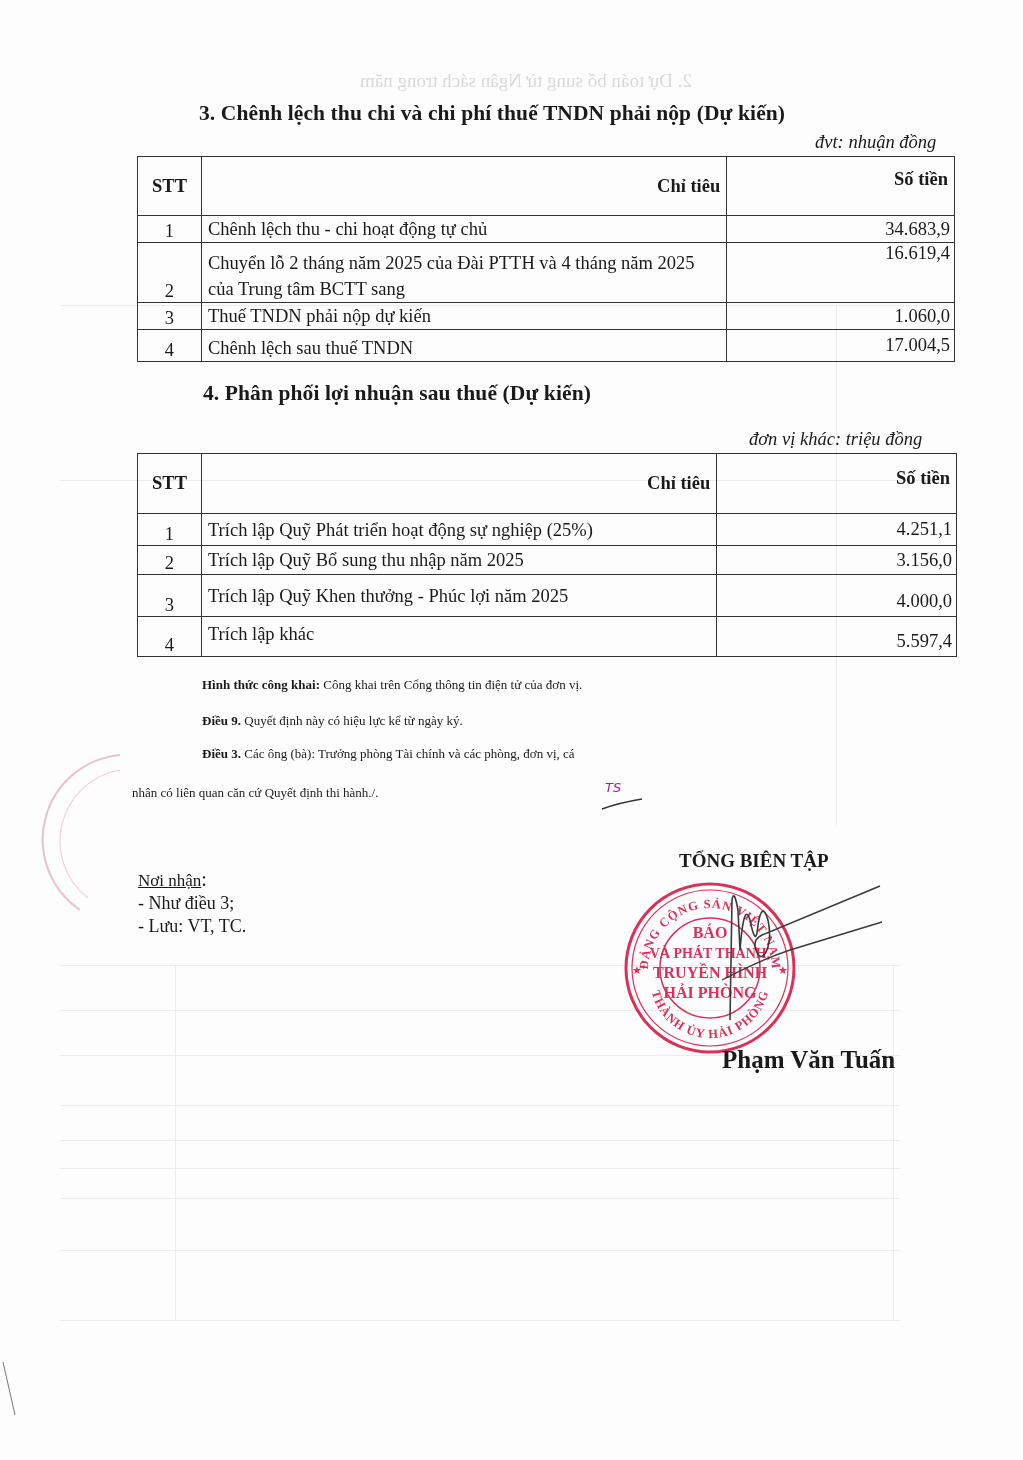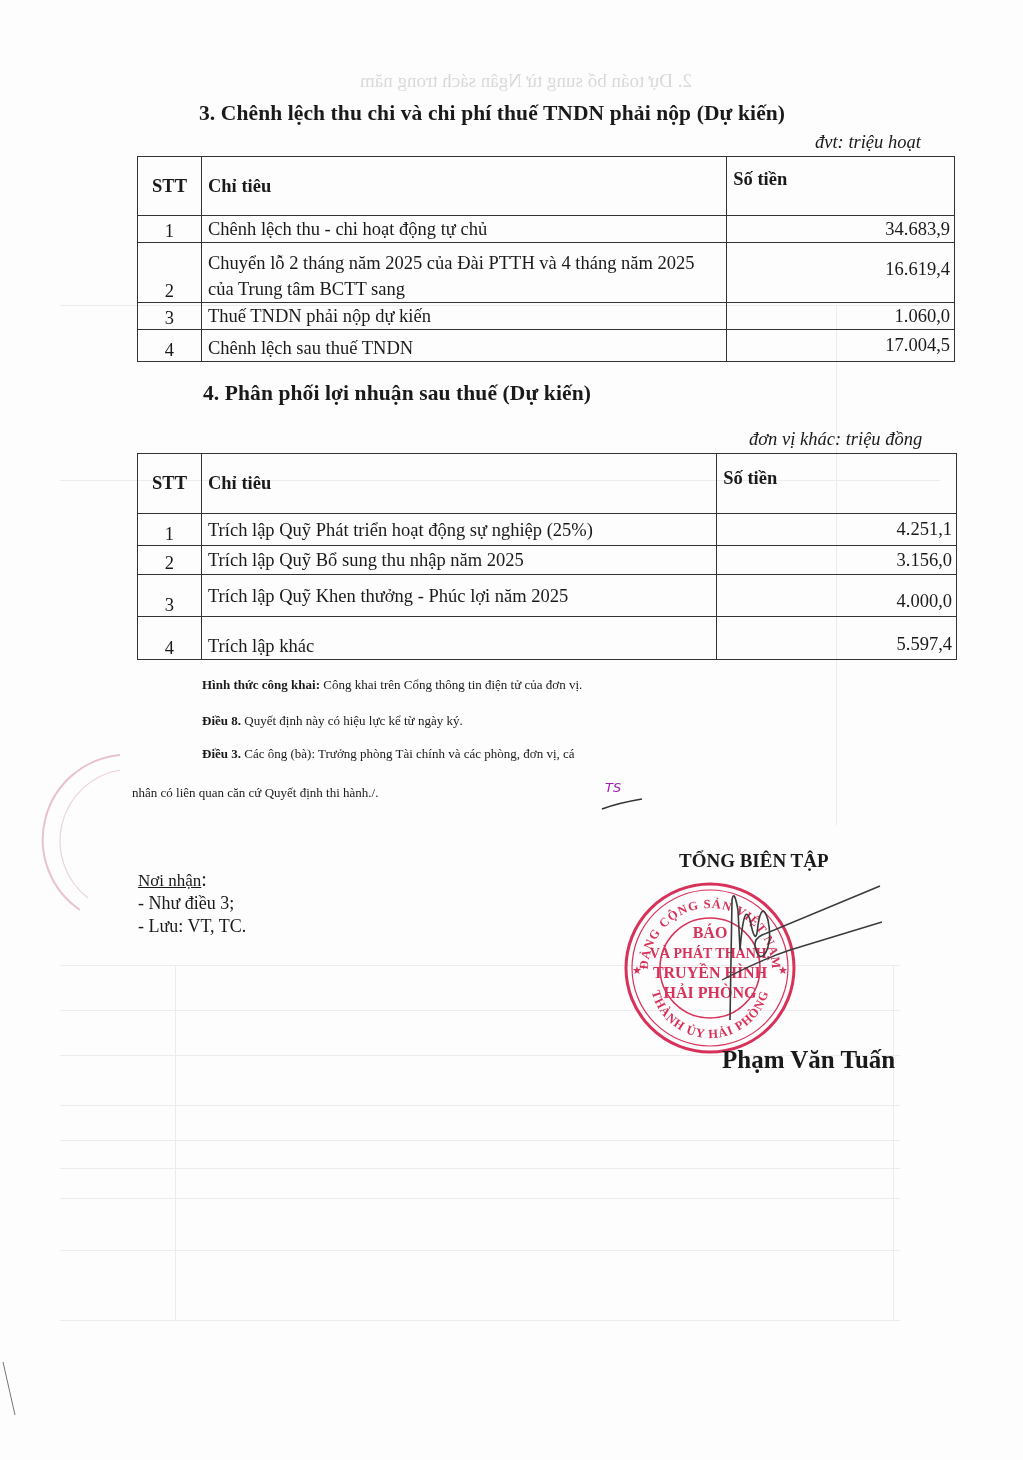--- a/index.html
+++ b/index.html
@@ -18,21 +18,21 @@
   .h-section { font-weight:bold; font-size:21.5px; letter-spacing:0.1px; white-space:nowrap; }
   .unit { font-style:italic; font-size:18.5px; white-space:nowrap; }
 
   table.doc { position:absolute; border-collapse:collapse; font-size:18.5px; }
   table.doc td, table.doc th { border:1.3px solid #333; padding:0 6px; }
   table.doc th { font-weight:bold; font-size:18.5px; }
   .c-stt { text-align:center; vertical-align:bottom; padding-bottom:1px; }
   .c-stt-h { text-align:center; vertical-align:middle; }
   .c-name { text-align:left; vertical-align:bottom; line-height:26px; }
   .c-val { text-align:right; vertical-align:middle; padding-right:4px !important; }
-  .c-head-val { vertical-align:middle; text-align:left; }
+  .c-head-val { vertical-align:middle; text-align:right; }
 
   .para { position:absolute; font-size:13px; white-space:nowrap; }
   .para b { font-weight:bold; }
 
   .recipients { position:absolute; left:138px; top:868px; font-size:18px; line-height:23px; }
   .recipients .lbl { font-size:17px; text-decoration:underline; }
   .sig-title { position:absolute; left:679px; top:850px; font-weight:bold; font-size:19px; white-space:nowrap; }
   .sig-name { position:absolute; left:722px; top:1046px; font-weight:bold; font-size:25px; white-space:nowrap; }
 </style>
 </head>
@@ -58,21 +58,21 @@
   <svg class="abs" style="left:20px;top:750px;" width="110" height="170">
     <path d="M100,5 A85,85 0 0 0 60,160" fill="none" stroke="#e8c3cc" stroke-width="2"></path>
     <path d="M100,20 A72,72 0 0 0 68,148" fill="none" stroke="#eed3d9" stroke-width="1.2"></path>
   </svg>
   <svg class="abs" style="left:0px;top:1360px;" width="20" height="60">
     <path d="M3,2 L15,55" stroke="#777" stroke-width="1"></path>
   </svg>
 </div>
 
 <div class="abs h-section" style="left:199px;top:101px;">3. Chênh lệch thu chi và chi phí thuế TNDN phải nộp (Dự kiến)</div>
-<div class="abs unit" style="left:815px;top:132px;">đvt: triệu hoạt</div>
+<div class="abs unit" style="left:815px;top:132px;">đvt: nhuận đồng</div>
 
 <table class="doc" style="left:137px;top:156px;width:818px;">
   <colgroup>
       <col style="width:64px">
       <col style="width:526px">
       <col style="width:228px">
     </colgroup>
   <tbody>
       <tr style="height:59px;">
     <th class="c-stt-h">STT</th>
@@ -80,21 +80,21 @@
     <th class="c-head-val" style="vertical-align:top;padding-top:12px;">Số tiền</th>
   </tr>
   <tr style="height:21px;">
     <td class="c-stt">1</td>
     <td class="c-name">Chênh lệch thu - chi hoạt động tự chủ</td>
     <td class="c-val">34.683,9</td>
   </tr>
   <tr style="height:60px;">
     <td class="c-stt">2</td>
     <td class="c-name">Chuyển lỗ 2 tháng năm 2025 của Đài PTTH và 4 tháng năm 2025 của Trung tâm BCTT sang</td>
-    <td class="c-val" style="vertical-align:top;padding-top:16px;">16.619,4</td>
+    <td class="c-val" style="vertical-align:top;padding-top:0;">16.619,4</td>
   </tr>
   <tr style="height:27px;">
     <td class="c-stt">3</td>
     <td class="c-name">Thuế TNDN phải nộp dự kiến</td>
     <td class="c-val">1.060,0</td>
   </tr>
   <tr style="height:32px;">
     <td class="c-stt">4</td>
     <td class="c-name">Chênh lệch sau thuế TNDN</td>
     <td class="c-val">17.004,5</td>
@@ -127,31 +127,31 @@
     <td class="c-name" style="vertical-align:middle;">Trích lập Quỹ Bổ sung thu nhập năm 2025</td>
     <td class="c-val">3.156,0</td>
   </tr>
   <tr style="height:42px;">
     <td class="c-stt">3</td>
     <td class="c-name" style="vertical-align:middle;">Trích lập Quỹ Khen thưởng - Phúc lợi năm 2025</td>
     <td class="c-val" style="vertical-align:bottom;padding-bottom:4px;">4.000,0</td>
   </tr>
   <tr style="height:40px;">
     <td class="c-stt">4</td>
-    <td class="c-name" style="vertical-align:top;padding-top:16px;">Trích lập khác</td>
+    <td class="c-name" style="vertical-align:top;padding-top:4px;">Trích lập khác</td>
     <td class="c-val" style="vertical-align:bottom;padding-bottom:4px;">5.597,4</td>
   </tr>
 </tbody>
   </table>
 
 <div class="para" style="left:202px;top:677px;">
   <b>Hình thức công khai:</b><span> Công khai trên Cổng thông tin điện tử của đơn vị.</span>
 </div>
 <div class="para" style="left:202px;top:713px;">
-  <b>Điều 8.</b><span> Quyết định này có hiệu lực kể từ ngày ký.</span>
+  <b>Điều 9.</b><span> Quyết định này có hiệu lực kể từ ngày ký.</span>
 </div>
 <div class="para" style="left:202px;top:746px;">
   <b>Điều 3.</b><span> Các ông (bà): Trưởng phòng Tài chính và các phòng, đơn vị, cá</span>
 </div>
 <div class="para" style="left:132px;top:785px;">
   <span>nhân có liên quan căn cứ Quyết định thi hành./.</span>
 </div>
 
 <div class="abs" style="left:605px;top:780px;font-family:'DejaVu Sans',sans-serif;font-size:13px;font-style:italic;color:#a21caf;">TS</div>
 <svg class="abs" style="left:598px;top:795px;" width="50" height="20">

